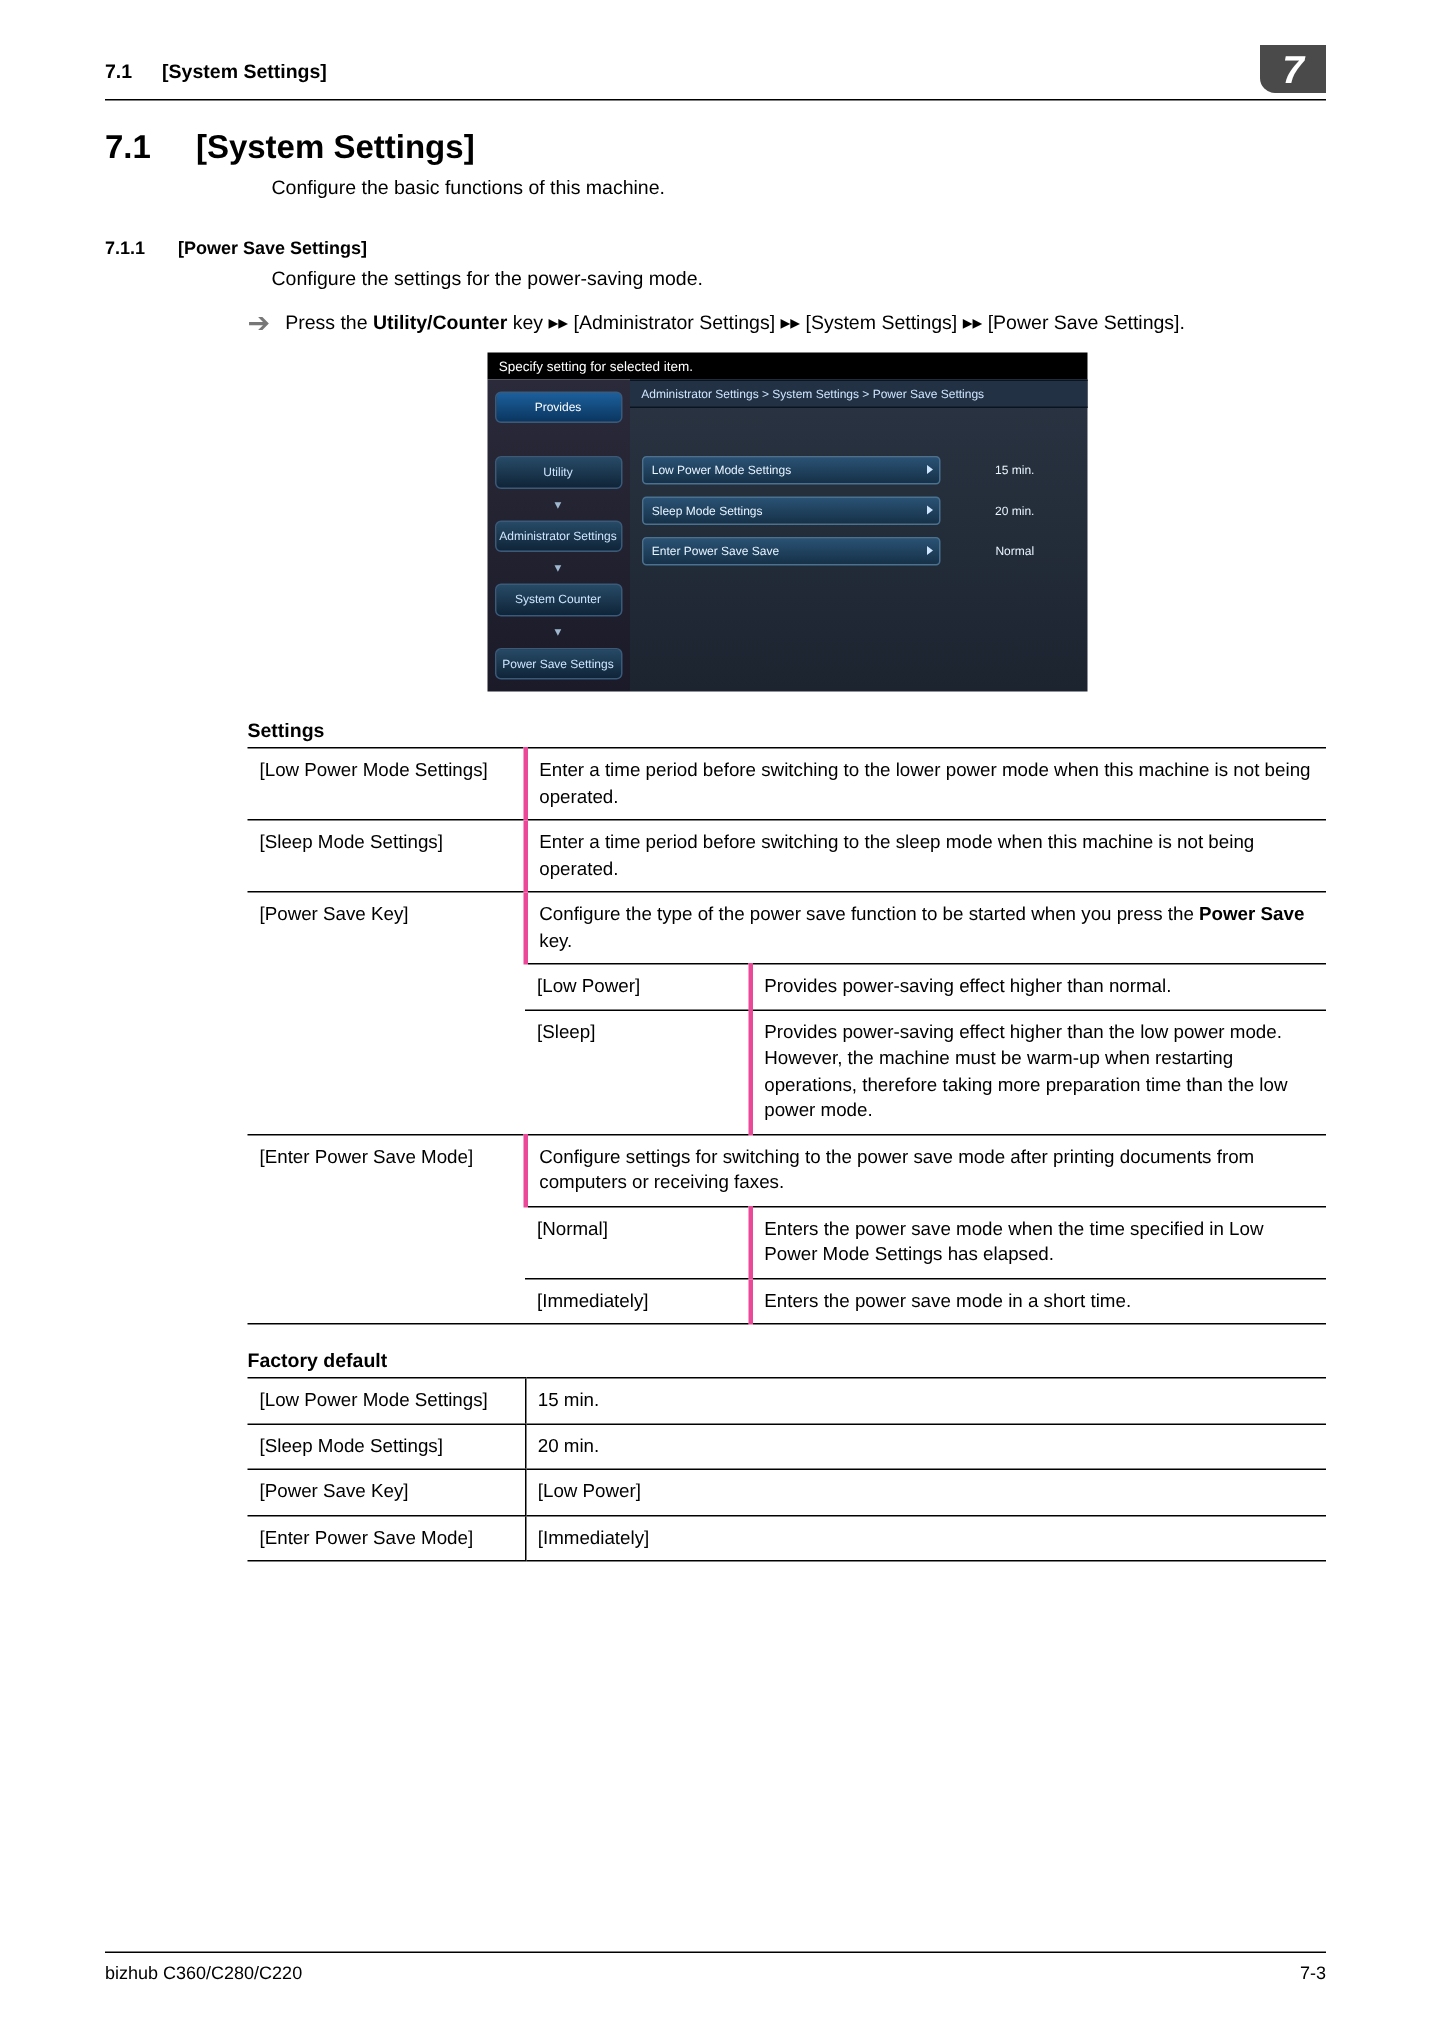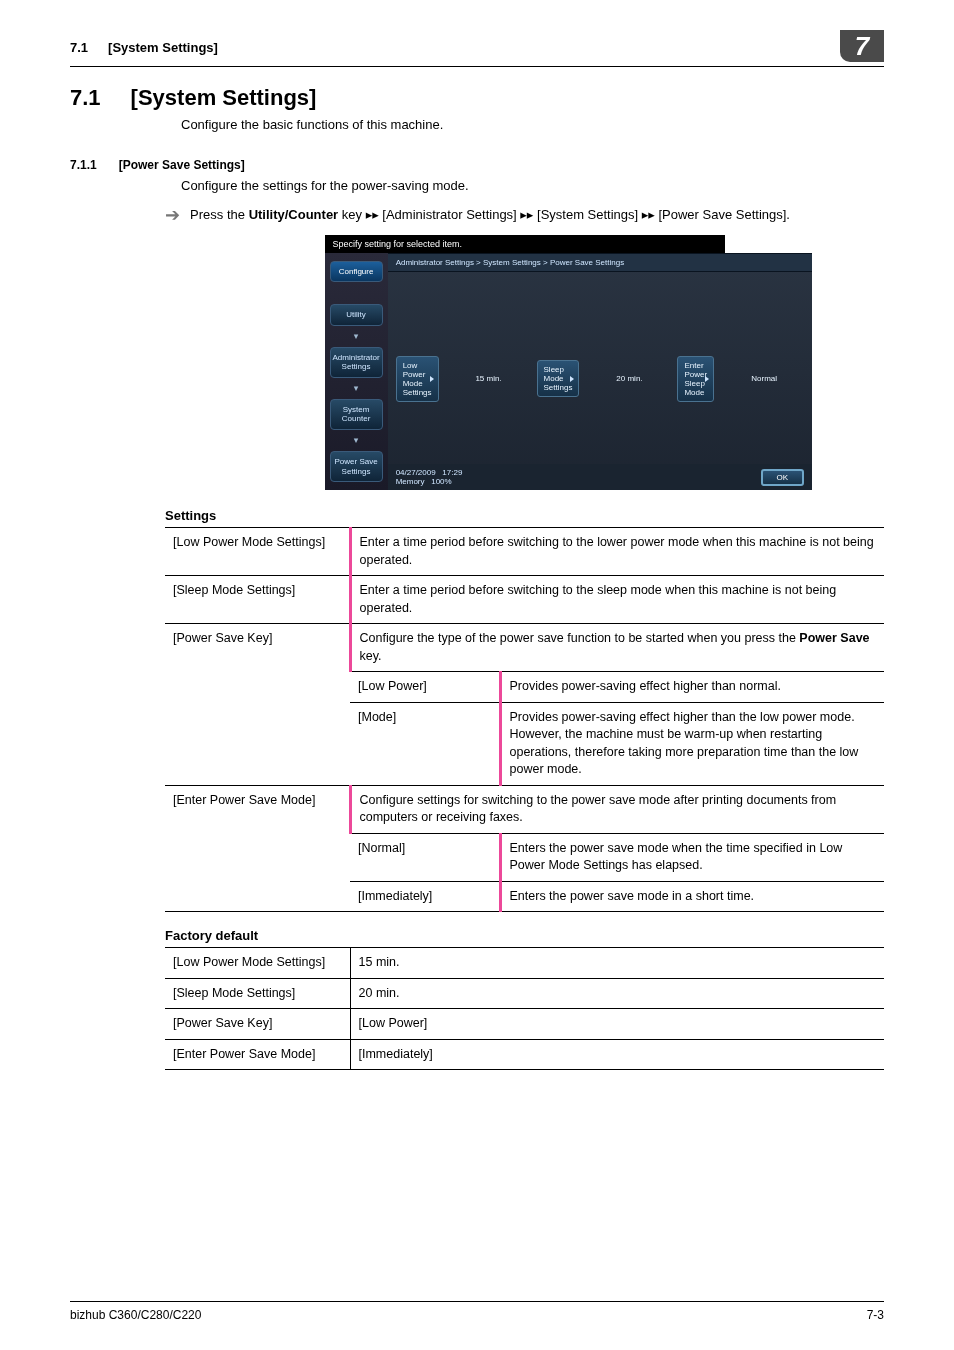--- a/index.html
+++ b/index.html
@@ -84,21 +84,21 @@
     color:#cfe6ff;
     text-align:center;
     padding:5px 2px;
     font-size:8px;
     line-height:1.2;
   }
   .btn.bookmark { background: linear-gradient(#1c5f9c,#0a3660); color:#fff; }
   .arrow-dn { text-align:center; color:#9fb8d0; font-size:9px; line-height:1; }
   .panel-right { flex:1; background: linear-gradient(#2a3442,#1c2430); padding:0 0 0 0; display:flex; flex-direction:column; }
   .crumb-bar { background:#223244; padding:4px 8px; color:#cfe6ff; font-size:8px; border-top:1px solid #0a1420; border-bottom:1px solid #0a1420; }
-  .opts { padding:10px 8px; display:flex; flex-direction:row; gap:8px; flex:1;margin-top:22px; }
+  .opts { padding:10px 8px; display:flex; flex-direction:column; gap:8px; flex:1;margin-top:22px; }
   .opt-row { display:flex; gap:10px; align-items:center; }
   .opt-btn {
     flex:1;
     background: linear-gradient(#2a5274,#163148);
     border:1px solid #4a7290;
     border-radius:3px;
     padding:4px 6px;
     color:#e8f4ff;
     font-size:8px;
     position:relative;
@@ -177,21 +177,21 @@
     <span class="arrow-icon">➔</span>
     <span class="step-text">
       <span>Press the </span><b>Utility/Counter</b><span> key </span><span class="sep">▸▸</span><span> [Administrator Settings] </span><span class="sep">▸▸</span><span> [System Settings] </span><span class="sep">▸▸</span><span> [Power Save Settings].</span>
     </span>
   </div>
 
   <div class="panel">
     <div class="panel-top">Specify setting for selected item.</div>
     <div class="panel-body">
       <div class="panel-left">
-        <div class="btn bookmark">Configure</div>
+        <div class="btn bookmark">Provides</div>
         <div style="height:10px"></div>
         <div class="btn">Utility</div>
         <div class="arrow-dn">▾</div>
         <div class="btn">Administrator Settings</div>
         <div class="arrow-dn">▾</div>
         <div class="btn">System Counter</div>
         <div class="arrow-dn">▾</div>
         <div class="btn">Power Save Settings</div>
       </div>
       <div class="panel-right">
@@ -199,30 +199,23 @@
         <div class="opts">
           <div class="opt-row">
             <div class="opt-btn">Low Power Mode Settings</div>
             <div class="opt-val">15 min.</div>
           </div>
           <div class="opt-row">
             <div class="opt-btn">Sleep Mode Settings</div>
             <div class="opt-val">20 min.</div>
           </div>
           <div class="opt-row">
-            <div class="opt-btn">Enter Power Sleep Mode</div>
+            <div class="opt-btn">Enter Power Save Save</div>
             <div class="opt-val">Normal</div>
           </div>
-        </div>
-        <div class="panel-foot">
-          <div>
-            <span>04/27/2009</span>&nbsp;&nbsp;&nbsp;<span>17:29</span><br>
-            <span>Memory</span>&nbsp;&nbsp;&nbsp;<span>100%</span>
-          </div>
-          <div class="ok">OK</div>
         </div>
       </div>
     </div>
   </div>
 
   <div class="tbl-title">Settings</div>
   <table class="settings">
     <tbody>
         <tr>
       <td class="col-a">[Low Power Mode Settings]</td>
@@ -236,21 +229,21 @@
       <td class="col-a" rowspan="3">[Power Save Key]</td>
       <td colspan="2">
         <span>Configure the type of the power save function to be started when you press the </span><b>Power Save</b><span> key.</span>
       </td>
     </tr>
     <tr>
       <td class="col-b">[Low Power]</td>
       <td>Provides power-saving effect higher than normal.</td>
     </tr>
     <tr>
-      <td class="col-b">[Mode]</td>
+      <td class="col-b">[Sleep]</td>
       <td>Provides power-saving effect higher than the low power mode. However, the machine must be warm-up when restarting operations, therefore taking more preparation time than the low power mode.</td>
     </tr>
     <tr>
       <td class="col-a" rowspan="3">[Enter Power Save Mode]</td>
       <td colspan="2">Configure settings for switching to the power save mode after printing documents from computers or receiving faxes.</td>
     </tr>
     <tr>
       <td class="col-b">[Normal]</td>
       <td>Enters the power save mode when the time specified in Low Power Mode Settings has elapsed.</td>
     </tr>

